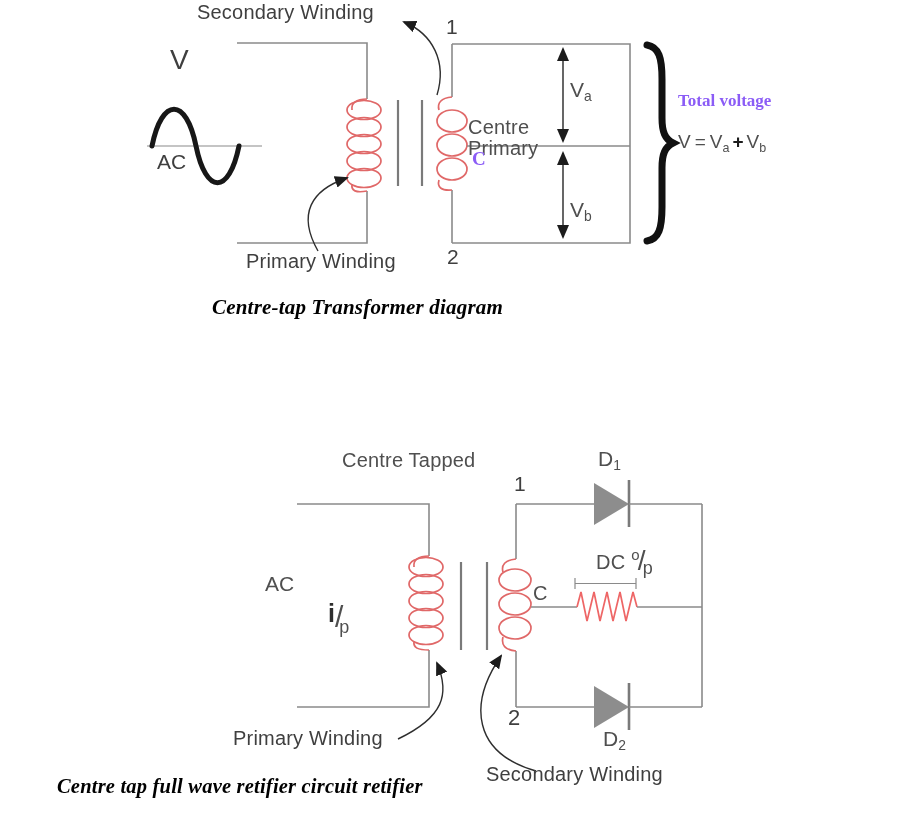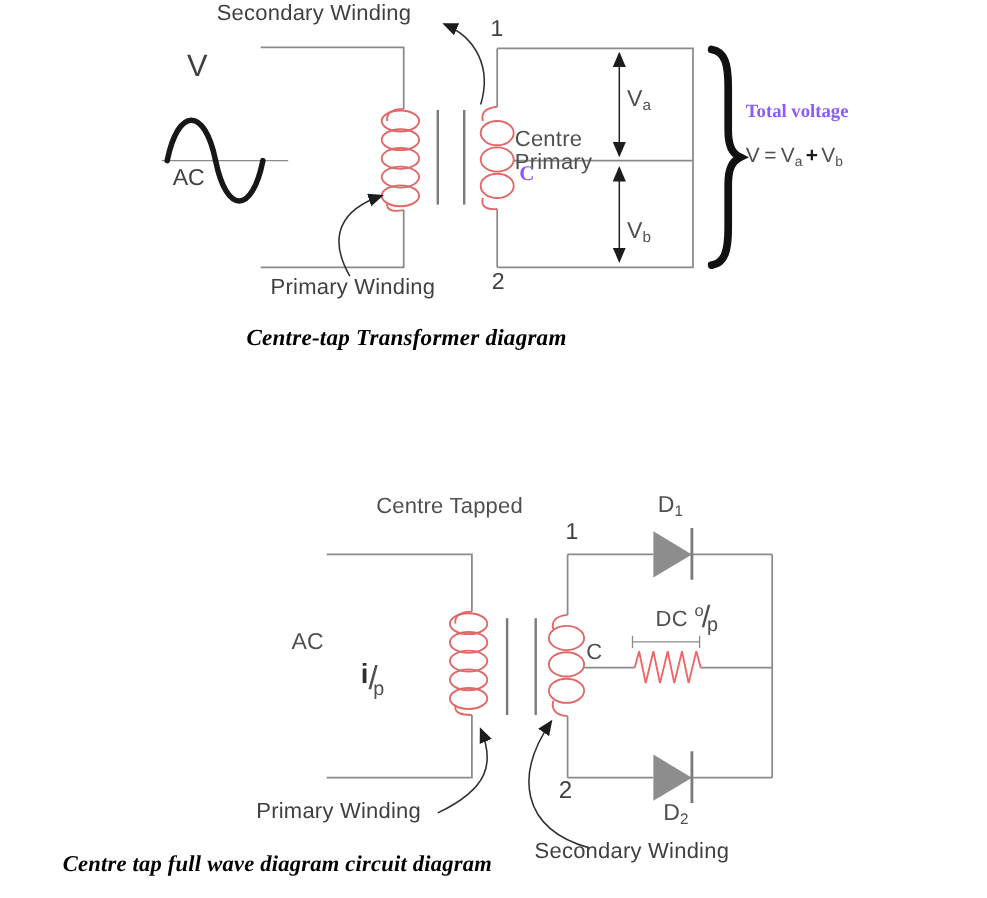--- a/index.html
+++ b/index.html
@@ -158,36 +158,36 @@
   </div>
   <div class="lbl s21 g" style="left:570px;top:175px;margin-top:24px;">
     <span>V</span><span class="subs">b</span>
   </div>
   <div class="lbl s20" style="left:246px;top:251px;">Primary Winding</div>
   <div class="lbl s21" style="left:447px;top:246px;">2</div>
   <div class="lbl serifb" style="left:678px;top:92px;font-size:17px;">Total voltage</div>
   <div class="lbl formula" style="left:678px;top:132px;">
     <span>V</span><span class="eq">=</span><span>V</span><span class="subs">a</span><span class="plus">+</span><span>V</span><span class="subs">b</span>
   </div>
-  <div class="lbl caption" style="left:224px;top:296px;text-align:center;">Centre-tap Transformer diagram</div>
+  <div class="lbl caption" style="left:212px;top:296px;text-align:center;">Centre-tap Transformer diagram</div>
 
   <div class="lbl s20 g" style="left:342px;top:450px;">Centre Tapped</div>
   <div class="lbl s21" style="left:514px;top:473px;">1</div>
   <div class="lbl s21 g" style="left:265px;top:573px;">AC</div>
   <div class="lbl" style="left:328px;top:600px;">
     <span class="ip-i">i</span><span class="ip-sl">/</span><span class="ip-p">p</span>
   </div>
   <div class="lbl s20 g" style="left:533px;top:583px;">C</div>
   <div class="lbl s21 g" style="left:598px;top:448px;text-align:center;">
     <span>D</span><span class="subs">1</span>
   </div>
   <div class="lbl s20 g" style="left:596px;top:546px;">
     <span>DC</span><span class="op-o">o</span><span class="op-sl">/</span><span class="op-p">p</span>
   </div>
   <div class="lbl s22" style="left:508px;top:706px;">2</div>
   <div class="lbl s21 g" style="left:603px;top:728px;">
     <span>D</span><span class="subs">2</span>
   </div>
   <div class="lbl s20" style="left:233px;top:728px;">Primary Winding</div>
   <div class="lbl s20" style="left:486px;top:764px;">Secondary Winding</div>
-  <div class="lbl caption" style="left:57px;top:776px;font-size:20.5px;">Centre tap full wave diagram circuit diagram</div>
+  <div class="lbl caption" style="left:57px;top:776px;font-size:20.5px;">Centre tap full wave retifier circuit retifier</div>
 
 </div>
 
 </body></html>

